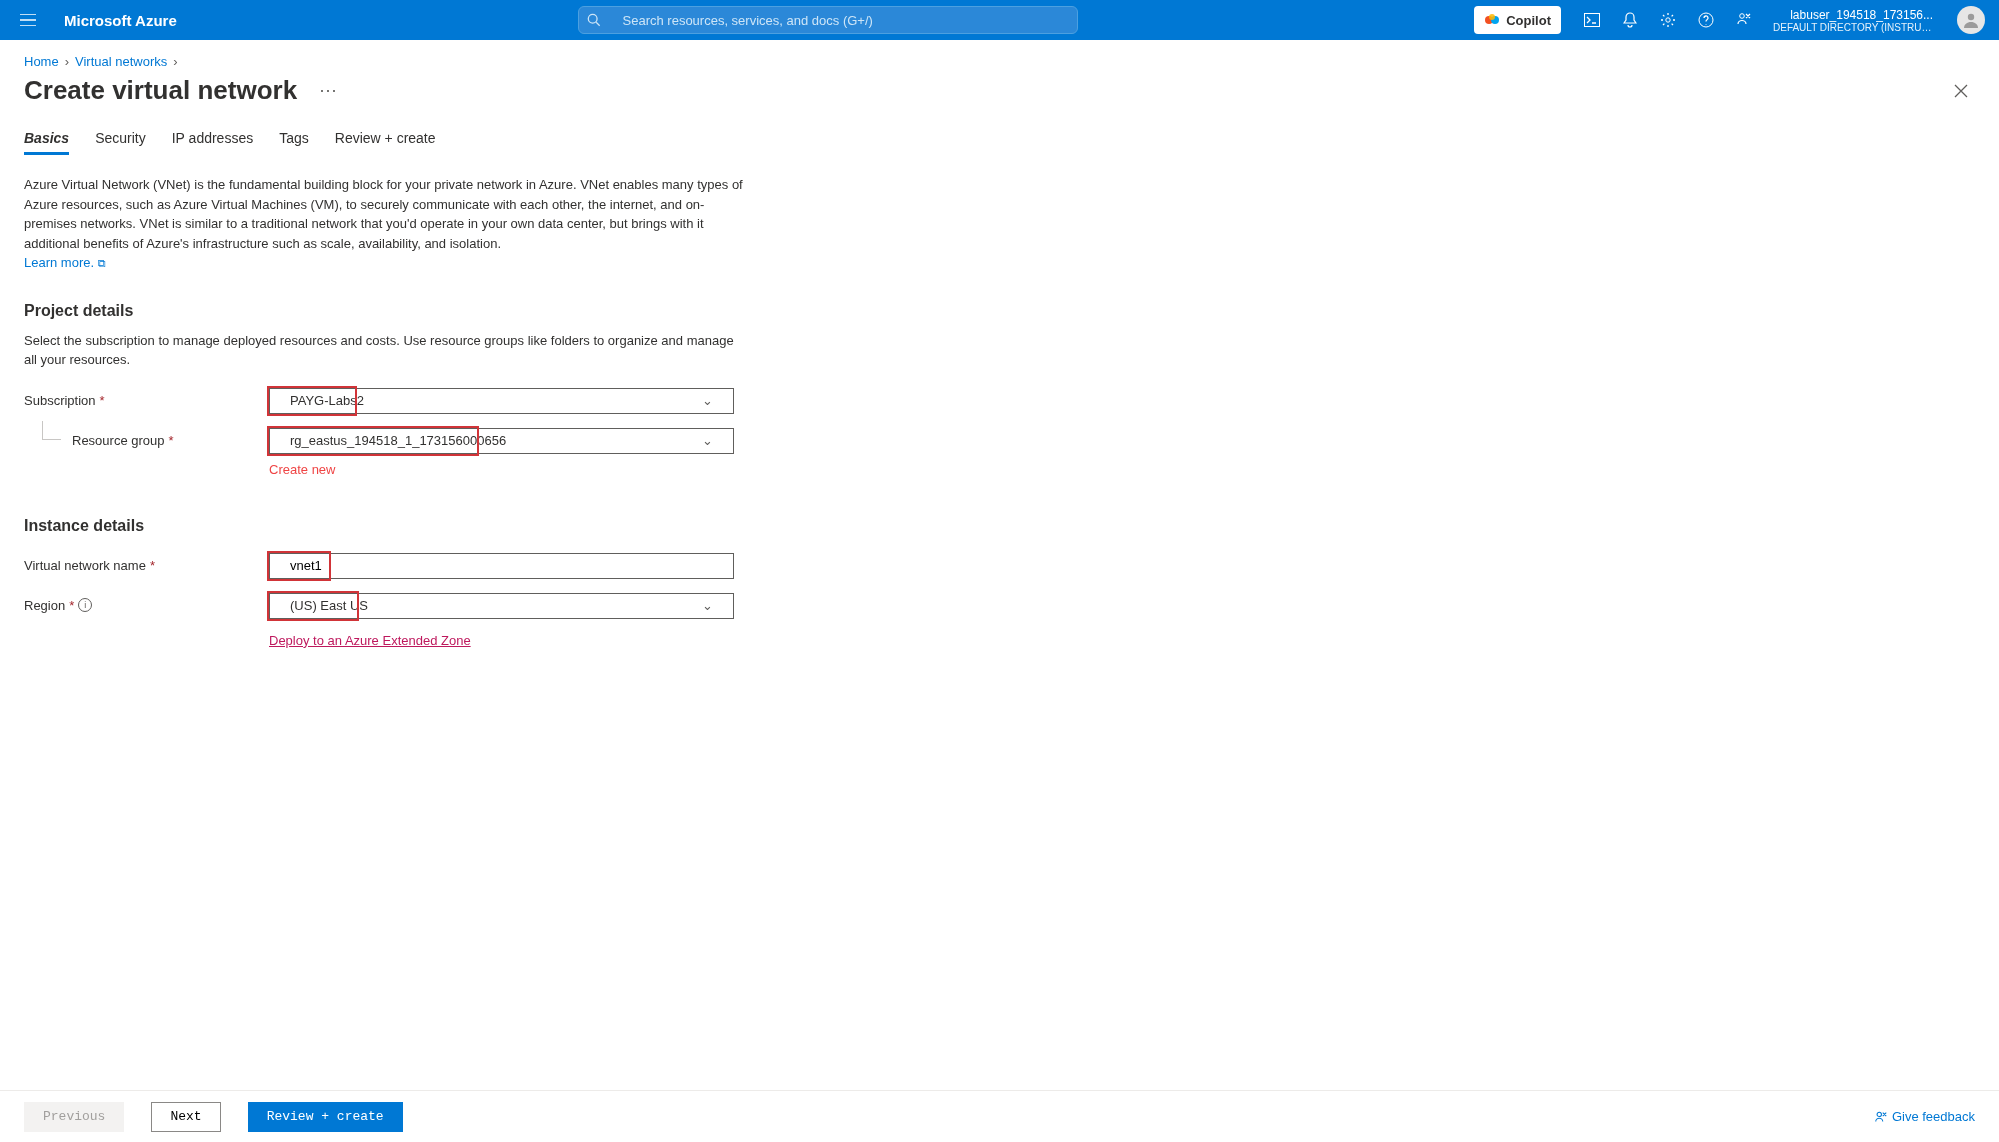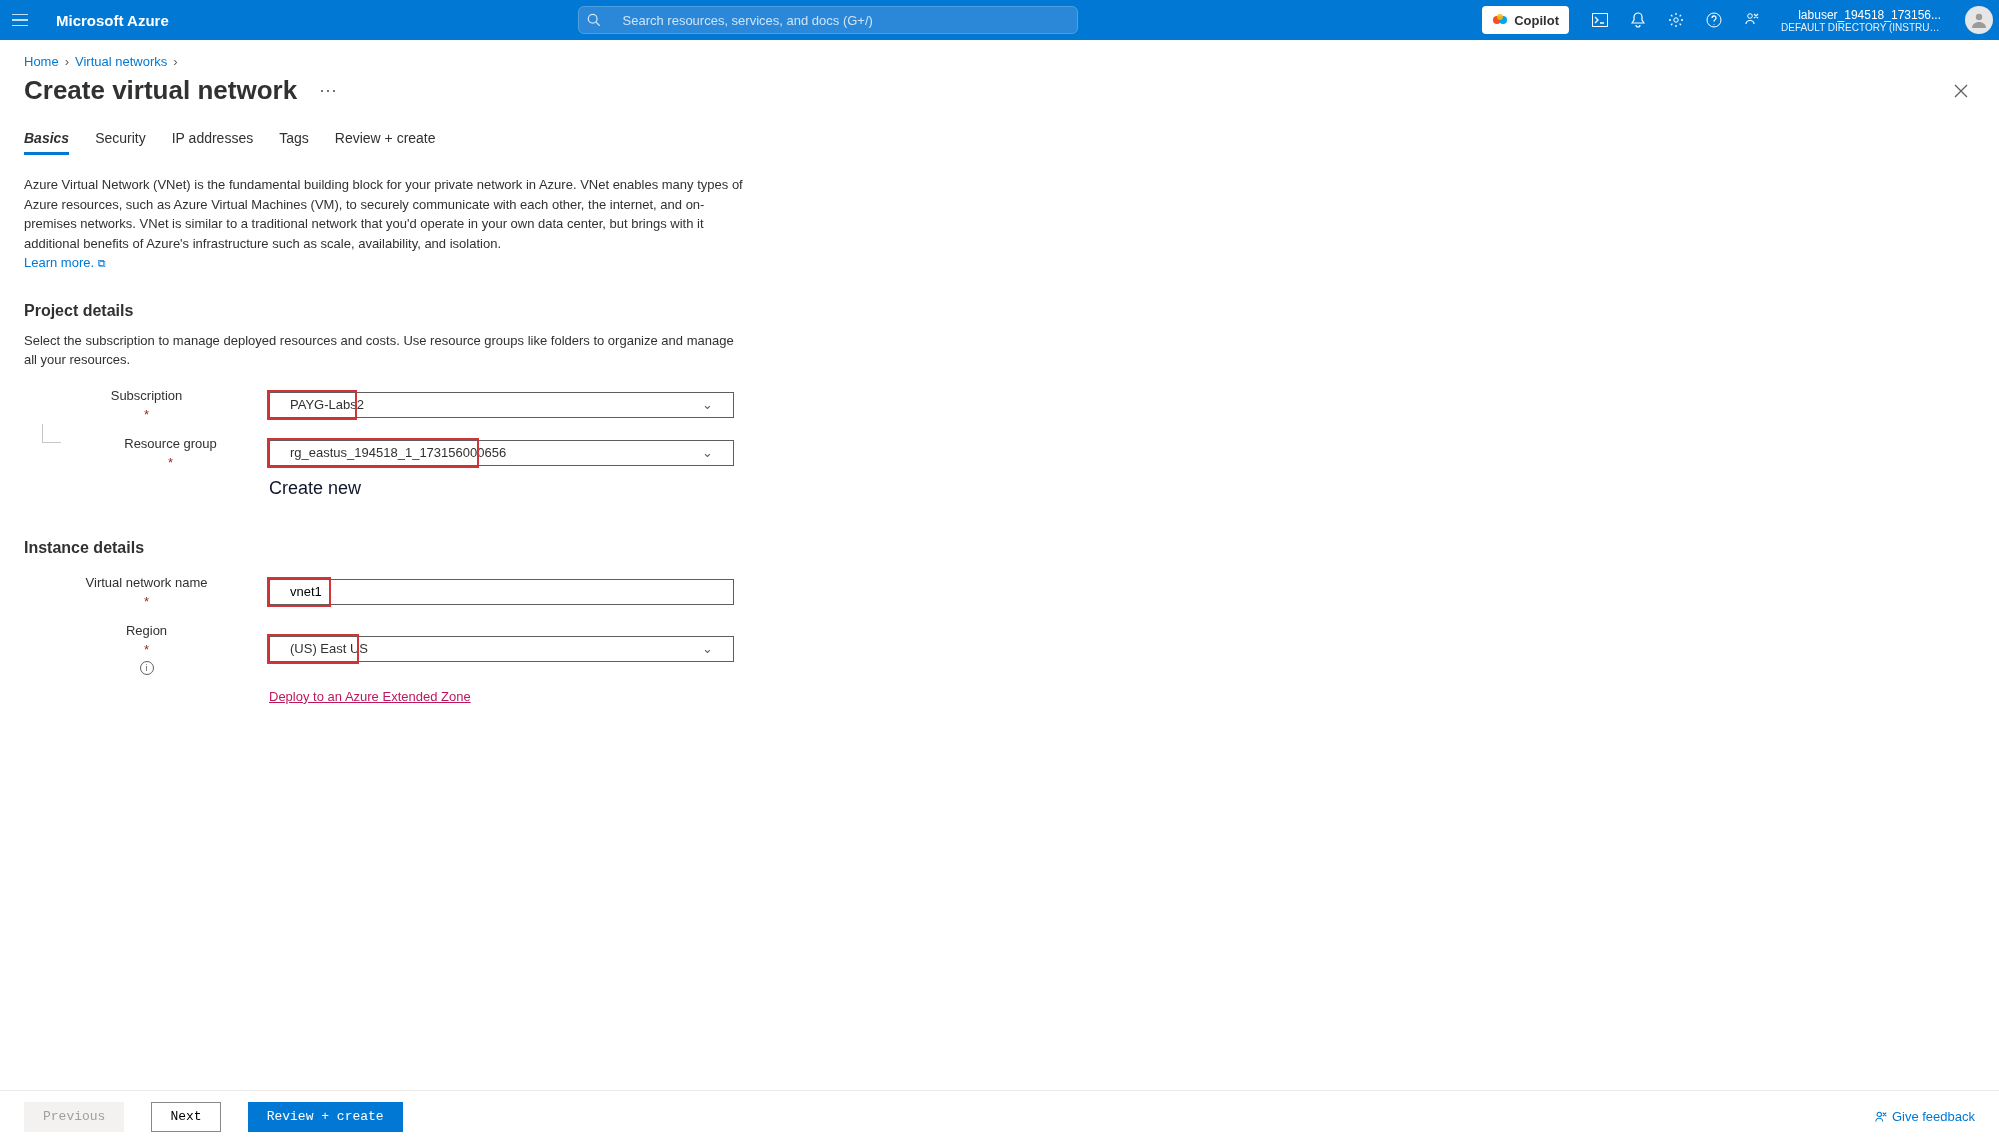--- a/index.html
+++ b/index.html
@@ -10,21 +10,21 @@
       background: #fff;
       overflow: hidden;
     }
     
     .topbar {
       height: 40px;
       background: #0078d4;
       display: flex;
       align-items: center;
       color: #fff;
-      padding: 0 0;
+      padding: 0 8px;
     }
     .hamburger {
       width: 40px;
       height: 40px;
       display: flex;
       align-items: center;
       justify-content: center;
       cursor: pointer;
     }
     .brand {
@@ -211,23 +211,22 @@
       height: 18px;
       border-left: 1px solid #c8c6c4;
       border-bottom: 1px solid #c8c6c4;
     }
     .label-wrap {
       width: 245px;
       flex-shrink: 0;
       font-size: 13px;
       color: #323130;
       display: flex;
-      align-items: center;
+      align-items: flex-start;
       gap: 4px;
-      flex-direction: column;
     }
     .req { color: #a4262c; }
     .info-icon {
       display: inline-flex;
       width: 14px;
       height: 14px;
       border: 1px solid #605e5c;
       border-radius: 50%;
       align-items: center;
       justify-content: center;
@@ -253,22 +252,22 @@
     .textinput input {
       border: none;
       outline: none;
       width: 100%;
       font-size: 13px;
       font-family: inherit;
     }
     .select .chev { color: #605e5c; }
     .link-below {
       margin-left: 245px;
-      font-size: 18px;
-      color: #0f172a;
+      font-size: 13px;
+      color: #ef4444;
       cursor: pointer;
       margin-top: -6px;
       margin-bottom: 10px;
     }
     .link-below2 {
       margin-left: 245px;
       font-size: 13px;
       color: #be185d;
       cursor: pointer;
       margin-top: 6px;

